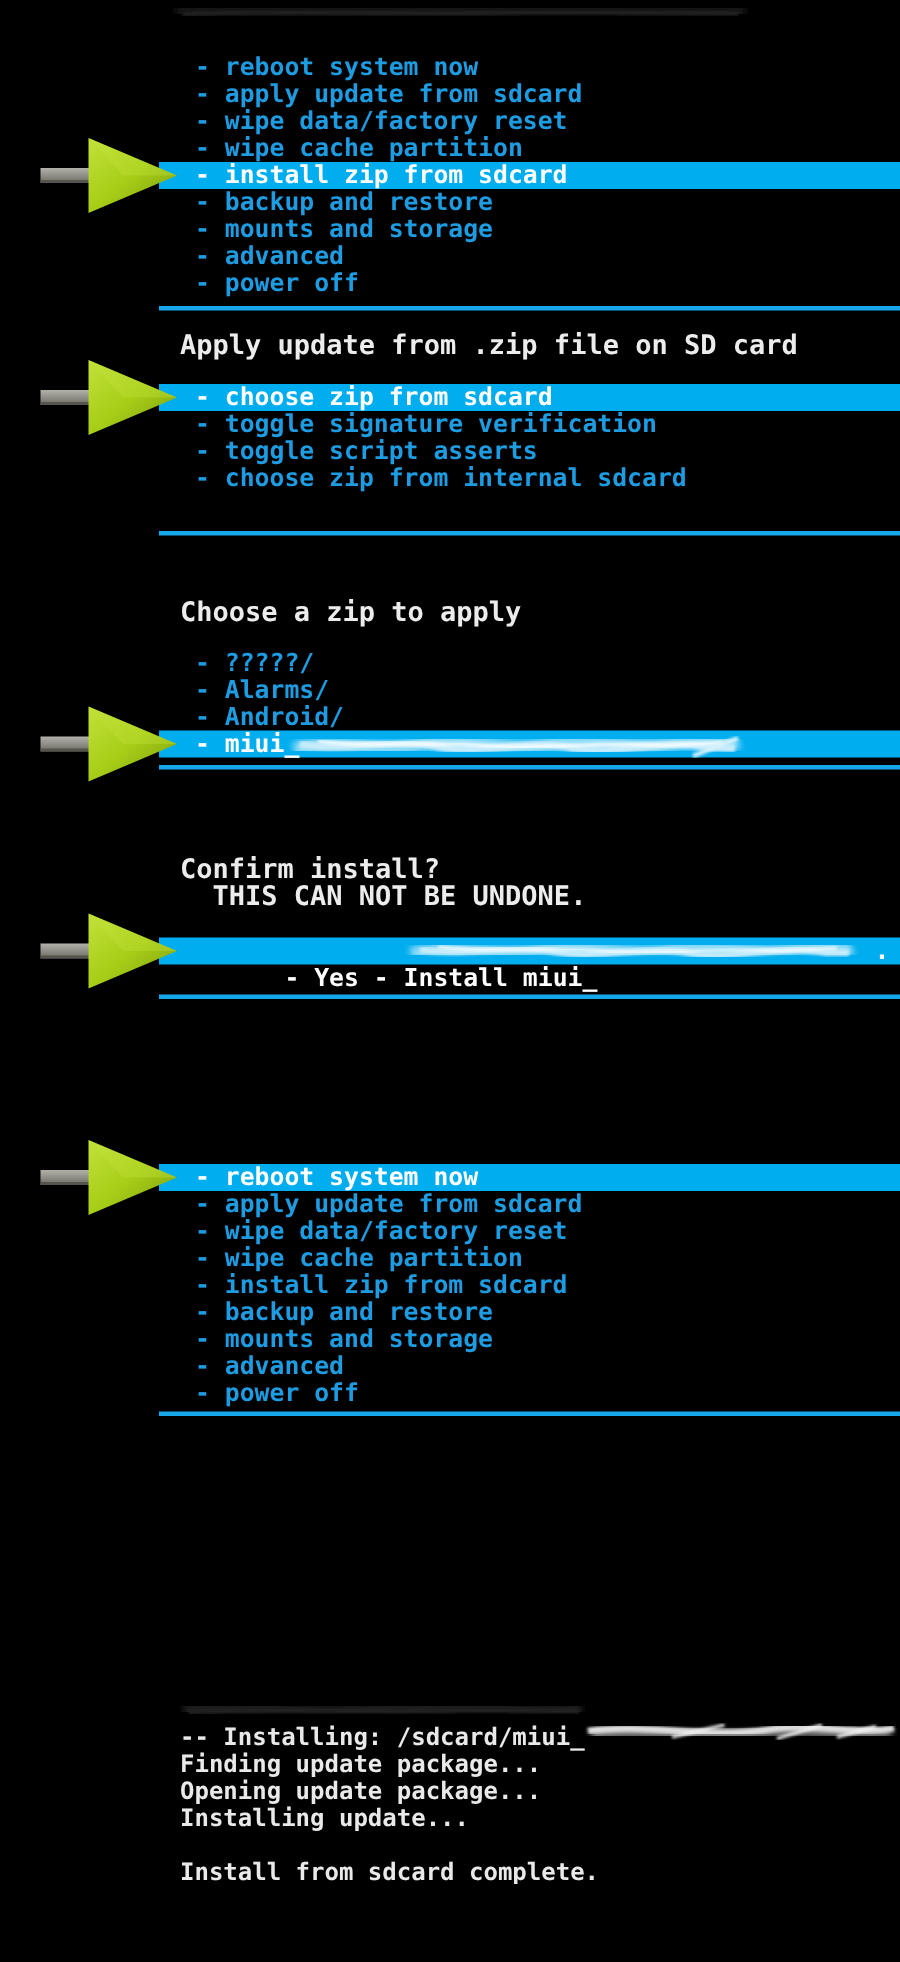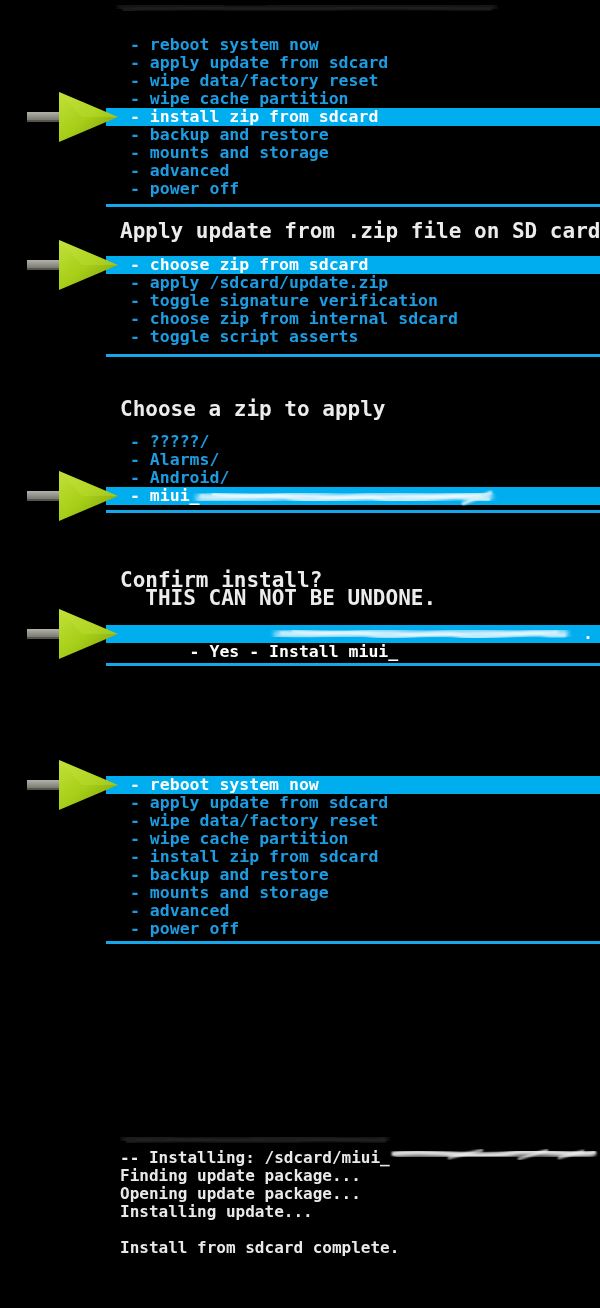--- a/index.html
+++ b/index.html
@@ -1,18 +1,18 @@
 <!DOCTYPE html>
 <html><head>
 <meta charset="utf-8">
 <style>
   html,body{margin:0;padding:0;background:#000;}
   .screen{position:relative;width:600px;height:1256px;background:#000;overflow:hidden;
           font-family:"DejaVu Sans Mono","Liberation Mono",monospace;font-weight:bold;}
-  .hdr{position:absolute;left:120px;height:18px;line-height:18px;font-size:21px;
+  .hdr{position:absolute;left:120px;height:18px;line-height:18px;font-size:18px;
        color:#ececec;white-space:pre;}
   .menu{position:absolute;left:106px;width:494px;}
   .row{position:relative;height:18px;line-height:18px;padding-left:24px;font-size:16.5px;
        color:#1d9ce2;white-space:pre;}
   .row.hl{background:#00adee;color:#ffffff;}
   .suffix{position:absolute;right:7px;top:0;}
   .sep{position:absolute;left:106px;width:494px;height:3px;background:#16a7eb;}
   .log{position:absolute;left:120px;top:1149px;}
   .log .lrow{height:18px;line-height:18px;font-size:16px;color:#e9e9e9;white-space:pre;}
   .arrow{position:absolute;left:26px;width:94px;height:52px;}
@@ -65,24 +65,23 @@
     <div class="row">- backup and restore</div>
     <div class="row">- mounts and storage</div>
     <div class="row">- advanced</div>
     <div class="row">- power off</div>
   </div>
   <div class="sep" style="top:204px"></div>
 
   <div class="hdr" style="top:222px">Apply update from .zip file on SD card</div>
   <div class="menu" style="top:256px">
     <div class="row hl">- choose zip from sdcard</div>
-    <div class="row">- apply /sdcard/update.zip</div>
     <div class="row">- toggle signature verification</div>
+    <div class="row">- toggle script asserts</div>
     <div class="row">- choose zip from internal sdcard</div>
-    <div class="row">- toggle script asserts</div>
   </div>
   <div class="sep" style="top:354px"></div>
 
   <div class="hdr" style="top:400px">Choose a zip to apply</div>
   <div class="menu" style="top:433px">
     <div class="row">- ?????/</div>
     <div class="row">- Alarms/</div>
     <div class="row">- Android/</div>
     <div class="row hl">- miui_</div>
   </div>

